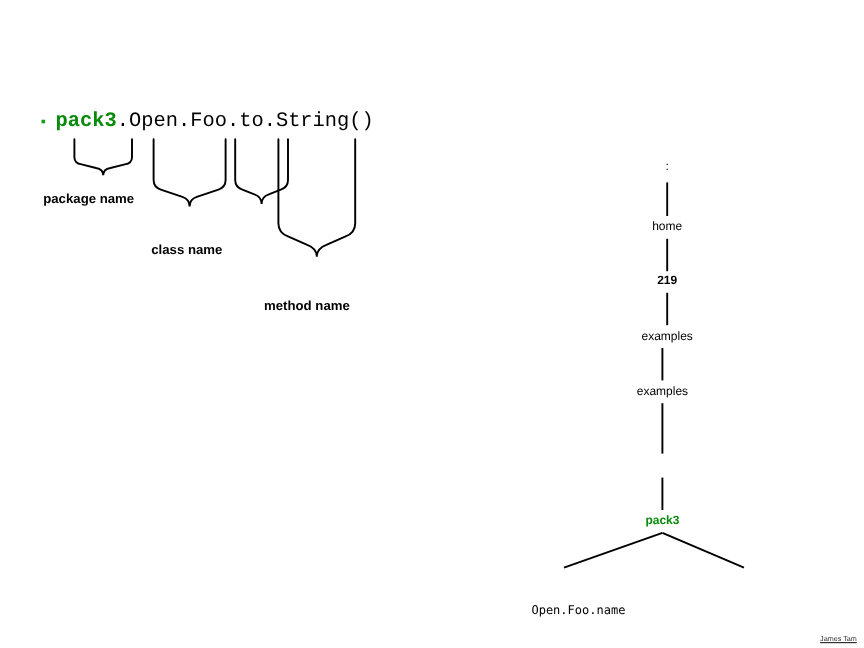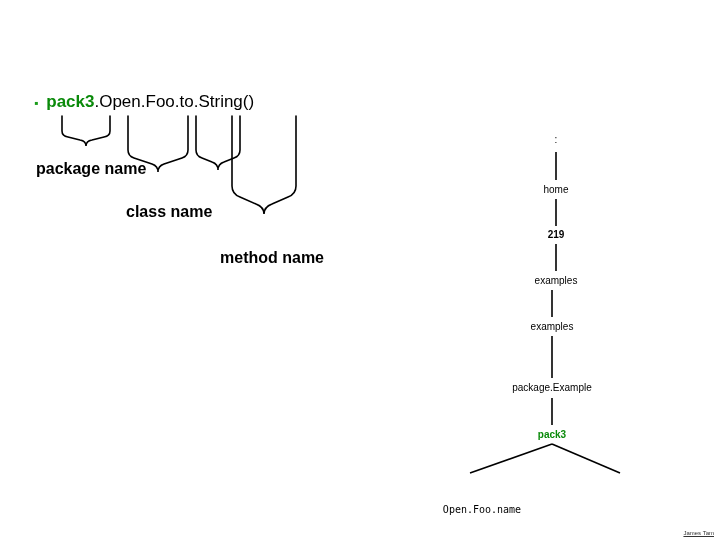--- a/index.html
+++ b/index.html
@@ -40,33 +40,33 @@
     display: flex;
     align-items: baseline;
   }
   .bullet-mark {
     color: #1a9c1a;
     font-size: 12px;
     margin-right: 8px;
     line-height: 1;
   }
   .code-line {
-    font-family: Liberation Sans, sans-serif;
+    font-family: Liberation Mono, monospace;
     font-size: 17px;
     color: #000000;
     white-space: pre;
   }
   .code-green {
     color: #0a8a0a;
     font-weight: bold;
   }
   .label {
     position: absolute;
     font-family: "Liberation Sans", sans-serif;
-    font-size: 16px;
+    font-size: 11px;
     font-weight: bold;
     color: #000000;
     white-space: nowrap;
   }
   .tree-label {
     position: absolute;
     font-family: "Liberation Sans", sans-serif;
     font-size: 10px;
     color: #000000;
     white-space: nowrap;
@@ -140,21 +140,20 @@
 
   <div class="label" style="left:36px; top:160px;">package name</div>
   <div class="label" style="left:126px; top:203px;">class  name</div>
   <div class="label" style="left:220px; top:249px;">method name</div>
 
   <div class="tree-label" style="left:548px; top:134px; width:16px;">:</div>
   <div class="tree-label" style="left:526px; top:184px; width:60px;">home</div>
   <div class="tree-label" style="left:526px; top:229px; width:60px;font-weight:bold;">219</div>
   <div class="tree-label" style="left:506px; top:275px; width:100px;text-align:center;">examples</div>
   <div class="tree-label" style="left:502px; top:321px; width:100px;">examples</div>
-  <div class="tree-label" style="left:472px; top:382px; width:160px;">package.Example</div>
   <div class="tree-label green" style="left:502px; top:429px; width:100px;">pack3</div>
 
   <div class="leaf-block" style="left:412px; top:477px; text-align:center; width:140px;">
     <div>Open.Foo.name</div>
     
     
   </div>
 
   <div class="tiny-credit">James Tam</div>
 </div>

